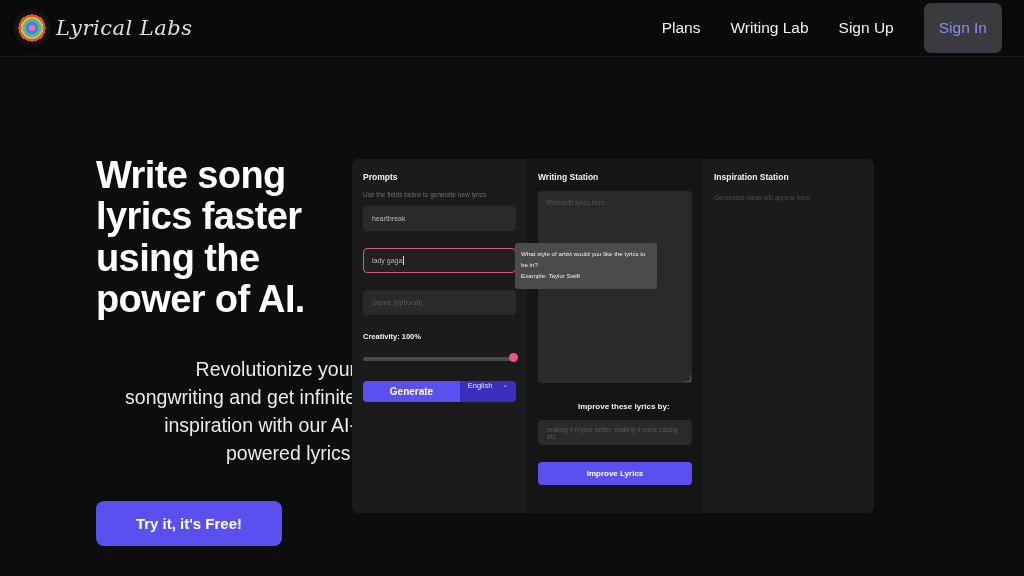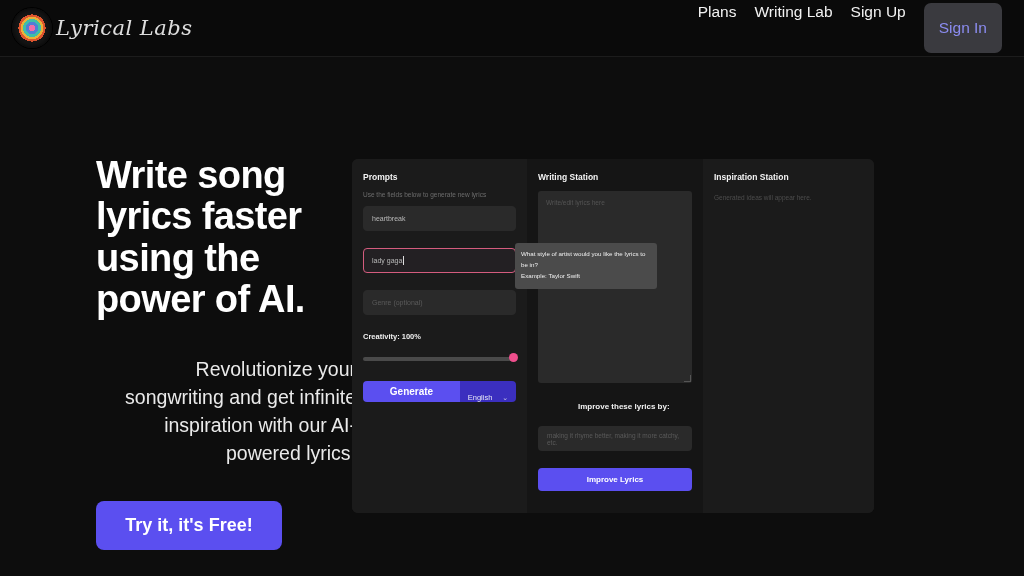--- a/index.html
+++ b/index.html
@@ -37,22 +37,22 @@
     color: #efefef;
     font-size: 21px;
     font-style: italic;
     font-family: "DejaVu Serif", serif;
     letter-spacing: .5px;
     opacity: .92;
   }
   .nav-links {
     margin-left: auto;
     display: flex;
-    align-items: flex-start;
-    gap: 18px;
+    align-items: center;
+    gap: 30px;
   }
   .nav-link {
     color: #f2f2f2;
     font-size: 15.5px;
     text-decoration: none;
     cursor: pointer;
     white-space: nowrap;
   }
   .nav-signin {
     background: #3a3a3f;
@@ -88,21 +88,21 @@
     text-align: right;
   }
   .cta {
     margin-top: 34px;
     width: 186px;
     background: #5b4ff0;
     color: #fff;
     border: none;
     border-radius: 8px;
     padding: 14px 0;
-    font-size: 18px;
+    font-size: 15px;
     font-weight: 700;
     cursor: pointer;
     font-family: inherit;
   }
 
   
   .app {
     position: absolute;
     left: 352px; top: 102px;
     width: 522px; height: 354px;
@@ -187,21 +187,21 @@
   }
   .btn-lang {
     width: 56px;
     background: #3b2fbf;
     color: #e6e6f6;
     font-size: 7.5px;
     border: none;
     cursor: pointer;
     font-family: inherit;
     display: flex;
-    align-items: flex-end;
+    align-items: flex-start;
     justify-content: center;
     gap: 10px;
     padding: 0 6px;
   }
   .chev { font-size: 7px; color: #c9c9e6; }
 
   
   .textarea-big {
     height: 192px;
     background: #2a2a2a;
@@ -215,21 +215,21 @@
   .resize-grip {
     position: absolute; right: 1px; bottom: 1px;
     width: 7px; height: 7px;
     border-right: 1px solid #555;
     border-bottom: 1px solid #555;
   }
   .improve-label {
     color: #f2f2f2;
     font-size: 8px;
     font-weight: 700;
-    margin: 19px 0 15px 0;
+    margin: 19px 0 9px 0;
     padding-left: 40px;
   }
   .improve-field {
     height: 25px;
     background: #2a2a2a;
     border-radius: 4px;
     display: flex; align-items: center;
     padding: 0 9px;
     color: #5a5a5a;
     font-size: 6.5px;

